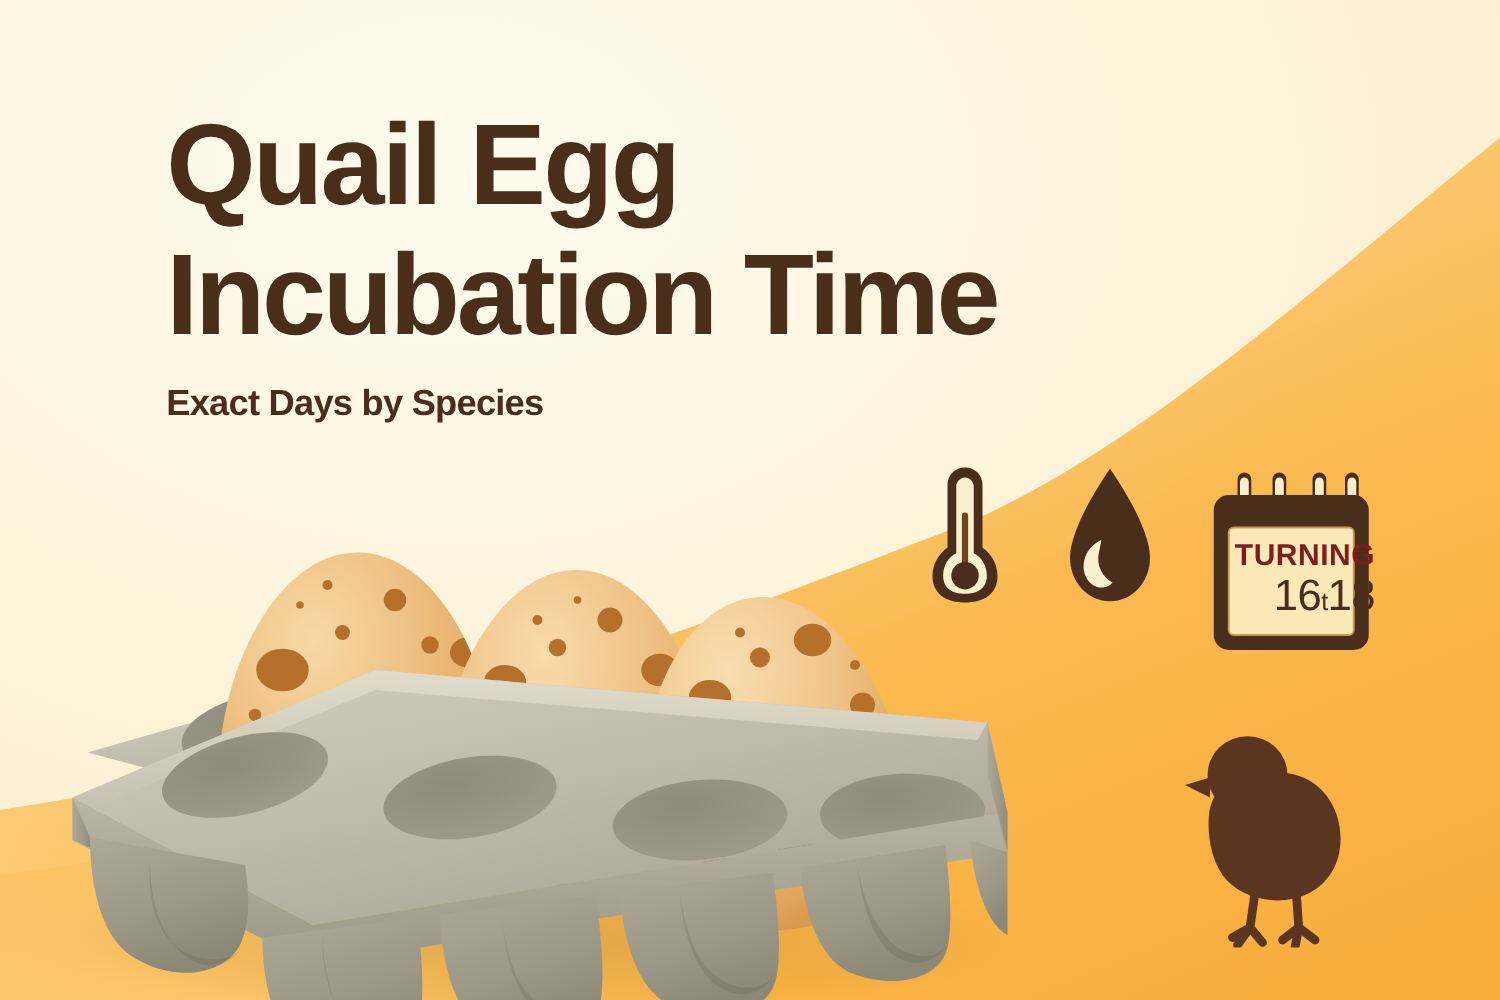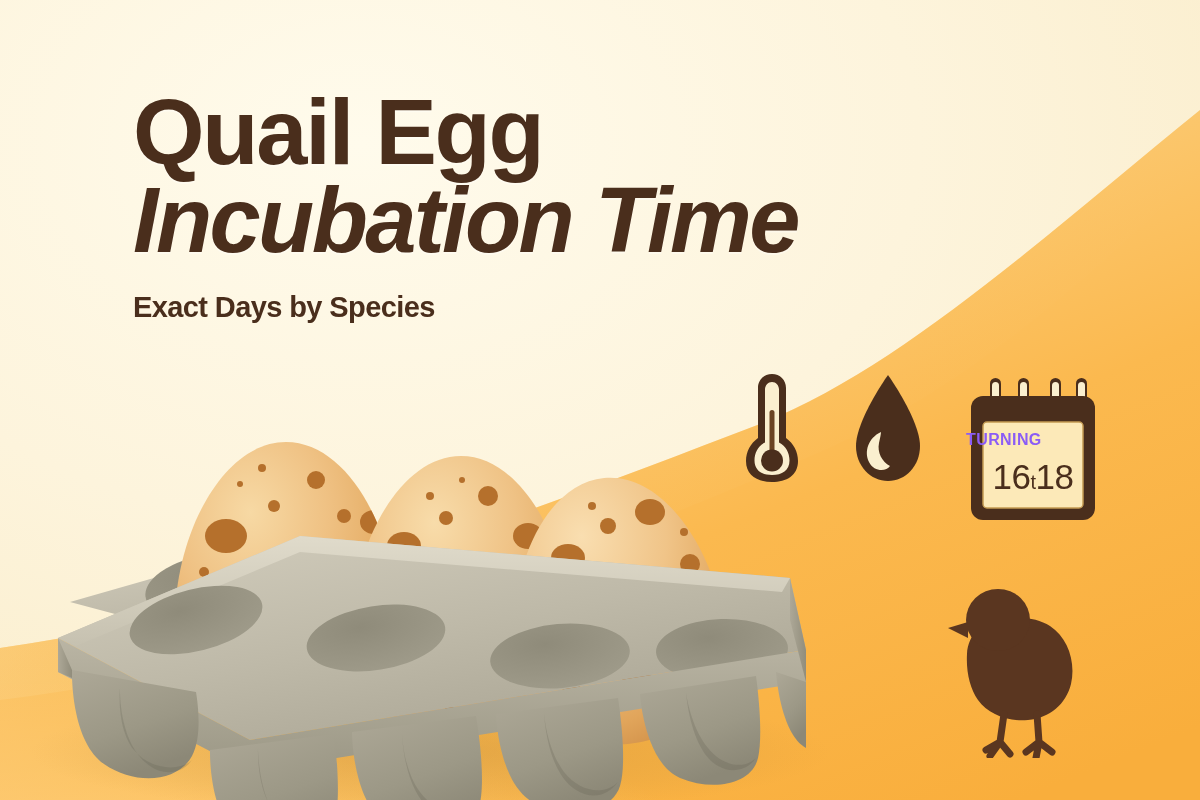--- a/index.html
+++ b/index.html
@@ -37,50 +37,50 @@
   .title-line {
     font-family:"Liberation Sans", sans-serif;
     font-weight:700;
     font-size:92px;
     line-height:0.96;
     letter-spacing:-2.2px;
     color:#4A2E1C;
     text-shadow:0 2px 0 rgba(255,255,255,0.35);
     white-space:nowrap;
   }
-  .title-line.l2 { letter-spacing:-2.6px;font-style:italic; }
+  .title-line.l2 { margin-top:16px; letter-spacing:-2.6px; }
   .subtitle {
     margin-top:26px;
     font-family:"Liberation Sans", sans-serif;
     font-weight:700;
     font-size:29px;
     letter-spacing:-0.6px;
     color:#4A2E1C;
     white-space:nowrap;
   }
 
   
   .icon-thermo { position:absolute; left:744px; top:372px; width:56px; height:112px; z-index:42; }
   .icon-drop   { position:absolute; left:852px; top:372px; width:72px; height:112px; z-index:42; }
   .icon-cal    { position:absolute; left:966px; top:374px; width:134px; height:150px; z-index:42; }
   .icon-thermo svg, .icon-drop svg, .icon-cal svg { display:block; width:100%; height:100%; overflow:visible; }
 
   .cal-label {
     position:absolute; left:0; right:0; top:57px;
-    text-align:left;
+    text-align:right;
     font-family:"Liberation Sans", sans-serif;
     font-weight:700;
-    font-size:16px;
+    font-size:24px;
     letter-spacing:0.4px;
-    color:#8b5cf6;
+    color:#7f1d1d;
     pointer-events:none;
   }
   .cal-range {
     position:absolute; left:0; right:0; top:83px;
-    text-align:center;
+    text-align:right;
     font-family:"Liberation Sans", sans-serif;
     font-weight:400;
     font-size:35px;
     letter-spacing:-0.5px;
     color:#4A2E1C;
     pointer-events:none;
     overflow:hidden;
   }
   .cal-range .sm { font-size:20px; }
 

